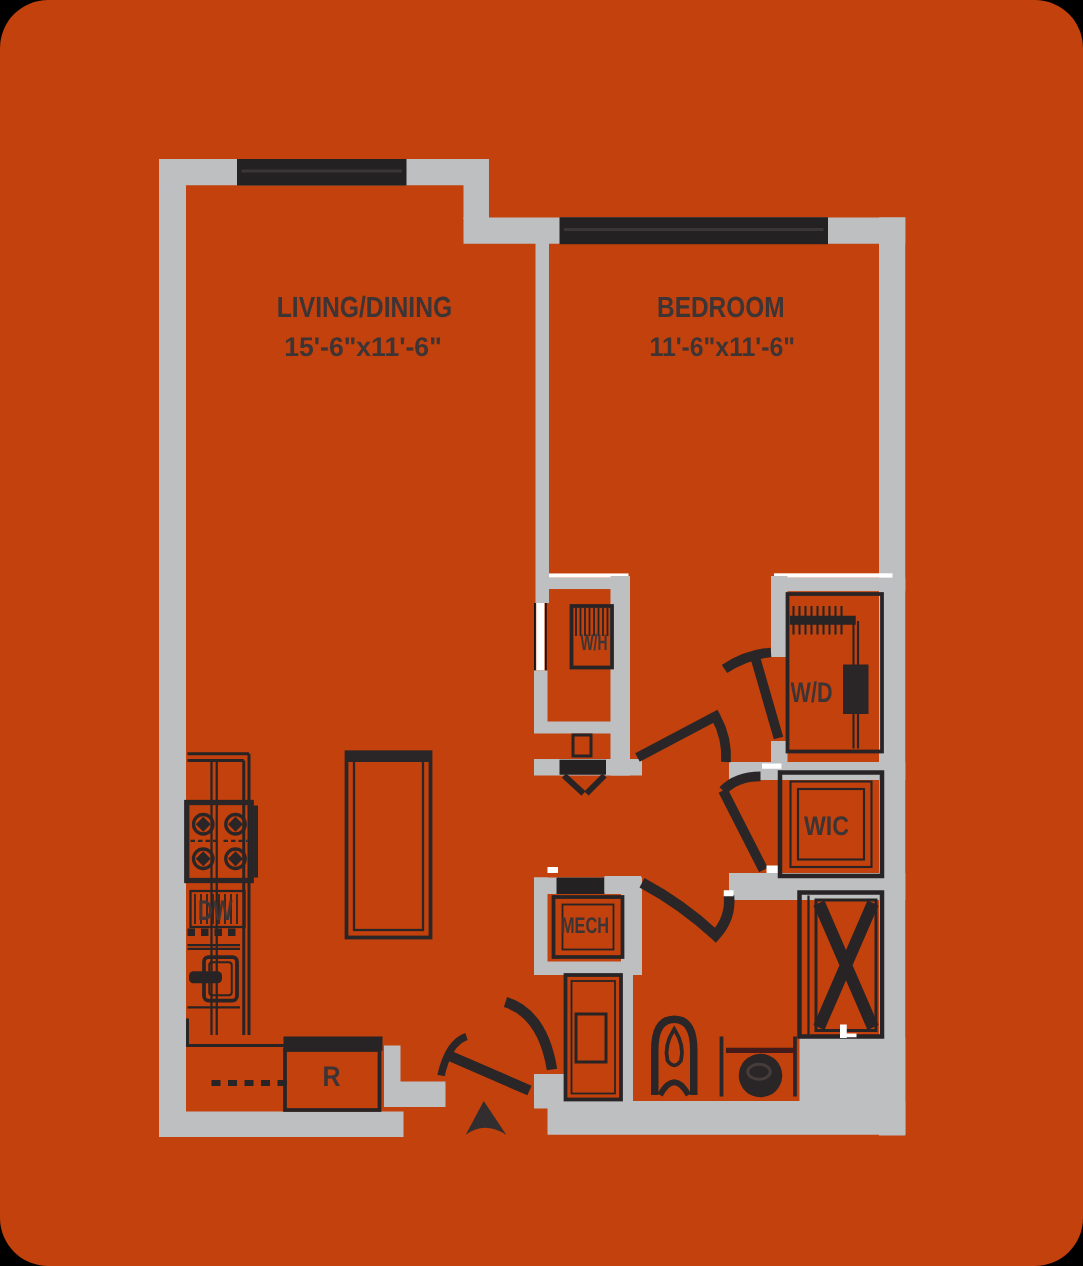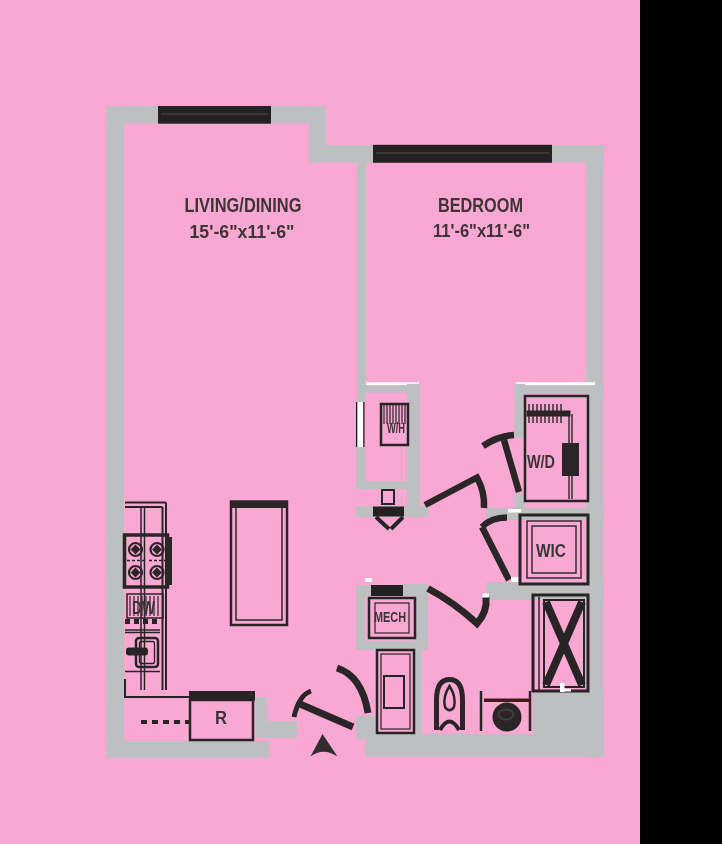--- a/index.html
+++ b/index.html
@@ -1,16 +1,16 @@
 <!DOCTYPE html>
 <html><head>
 <meta charset="utf-8">
 <style>
 html,body{margin:0;padding:0;background:#000;}
-.canvas{position:relative;width:640px;height:844px;background:#f9a8d4;overflow:hidden;}
+.canvas{position:relative;width:722px;height:844px;background:#c2410c;overflow:hidden;border-radius:32px;}
 svg{display:block;}
 text{font-family:"Liberation Sans",sans-serif;font-weight:bold;fill:#3d3435;}
 </style>
 </head>
 <body>
 
 <div class="canvas">
 <svg width="722" height="844" viewBox="0 0 722 844">
 <defs>
 </defs>

